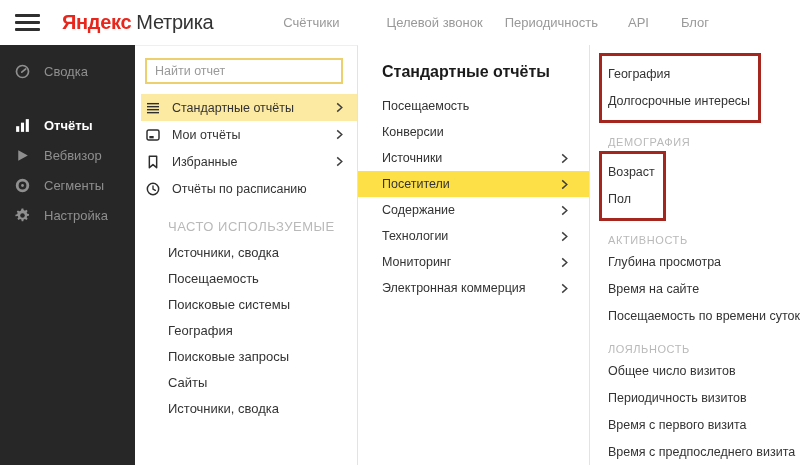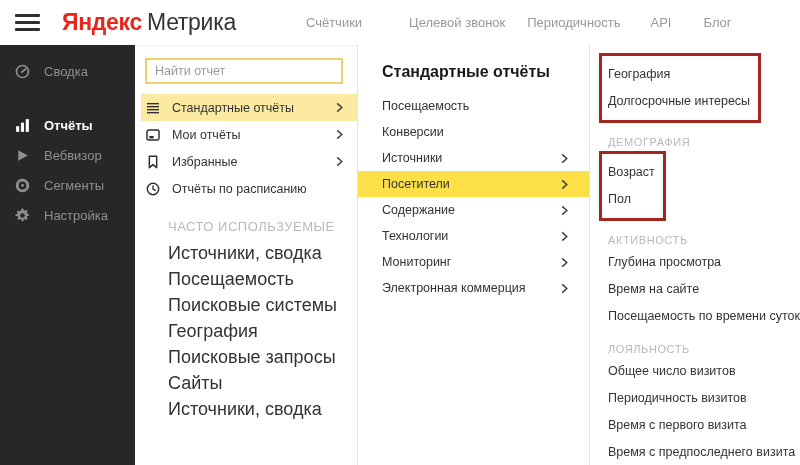--- a/index.html
+++ b/index.html
@@ -9,21 +9,21 @@
     background: #fff;
     color: #333;
     overflow: hidden;
     position: relative;
   }
 
   
   .header { height: 45px; display: flex; align-items: center; background: #fff; }
   .burger { margin-left: 15px; cursor: pointer; }
   .burger span { display:block; width:25px; height:3px; background:#2f2f2f; margin:4px 0; border-radius:1px; }
-  .logo { margin-left: 22px; font-size: 23px; white-space: nowrap; letter-spacing: -0.3px; }
+  .logo { margin-left: 22px; font-size: 20px; white-space: nowrap; letter-spacing: -0.3px; }
   .logo .brand { color: #e8261c; font-weight: 700; }
   .logo .product { color: #333; font-weight: 400; margin-left: 5px; }
   .topnav { display: flex; margin-left: 70px; font-size: 13px; color: #999; text-align: right; }
   .topnav a { color: #999; text-decoration: none; cursor: pointer; }
   .topnav a:nth-child(1) { margin-right: 30px; }
   .topnav a:nth-child(2) { margin-right: 22px; padding-left: 17px; }
   .topnav a:nth-child(3) { margin-right: 30px; }
   .topnav a:nth-child(4) { margin-right: 32px; }
 
   
@@ -42,21 +42,21 @@
   .search-wrap input { width: 100%; height: 26px; border: 2px solid #ecd06e; border-radius: 0; padding: 0 8px; font-size: 12.5px; color: #333; outline: none; font-family: "Liberation Sans", sans-serif; }
   .search-wrap input::placeholder { color: #999; }
   .menu-item { height: 27px; display: flex; align-items: center; padding: 0 12px 0 10px; font-size: 12.5px; color: #333; cursor: pointer; }
   .menu-item .micn { width: 16px; height: 16px; margin-right: 11px; display: inline-flex; color: #2d2d2d; }
   .menu-item .micn svg { width: 100%; height: 100%; }
   .menu-item .lbl { flex: 1; }
   .menu-item.active { background: #fce9a2; margin-left: 6px; padding-left: 4px; }
   .chev { width: 11px; height: 11px; display: inline-flex; color: #3e3e3e; }
   .chev svg { width: 100%; height: 100%; }
   .often-title { margin: 17px 0 6px 33px; font-size: 13px; color: #b9b9b9; letter-spacing: .5px; }
-  .often-item { height: 26px; line-height: 26px; padding-left: 33px; font-size: 18px; color: #333; cursor: pointer; }
+  .often-item { height: 26px; line-height: 26px; padding-left: 33px; font-size: 13px; color: #333; cursor: pointer; }
 
   
   .col2 { width: 232px; flex-shrink: 0; background: #fff; border-right: 1px solid #e3e3e3; padding-top: 12px; }
   .col2-title { font-size: 16px; font-weight: 700; color: #1a1a1a; padding: 6px 0 12px 24px; }
   .col2-item { height: 26px; display: flex; align-items: center; justify-content: space-between; padding: 0 19px 0 24px; font-size: 12.5px; color: #333; cursor: pointer; }
   .col2-item.active { background: #fde047; }
 
   
   .col3 { flex: 1; background: #fff; padding-top: 8px; }
   .red-box { border: 3px solid #a5261e; margin-left: 9px; padding: 5px 8px 5px 6px; width: -moz-fit-content; width: fit-content; }

